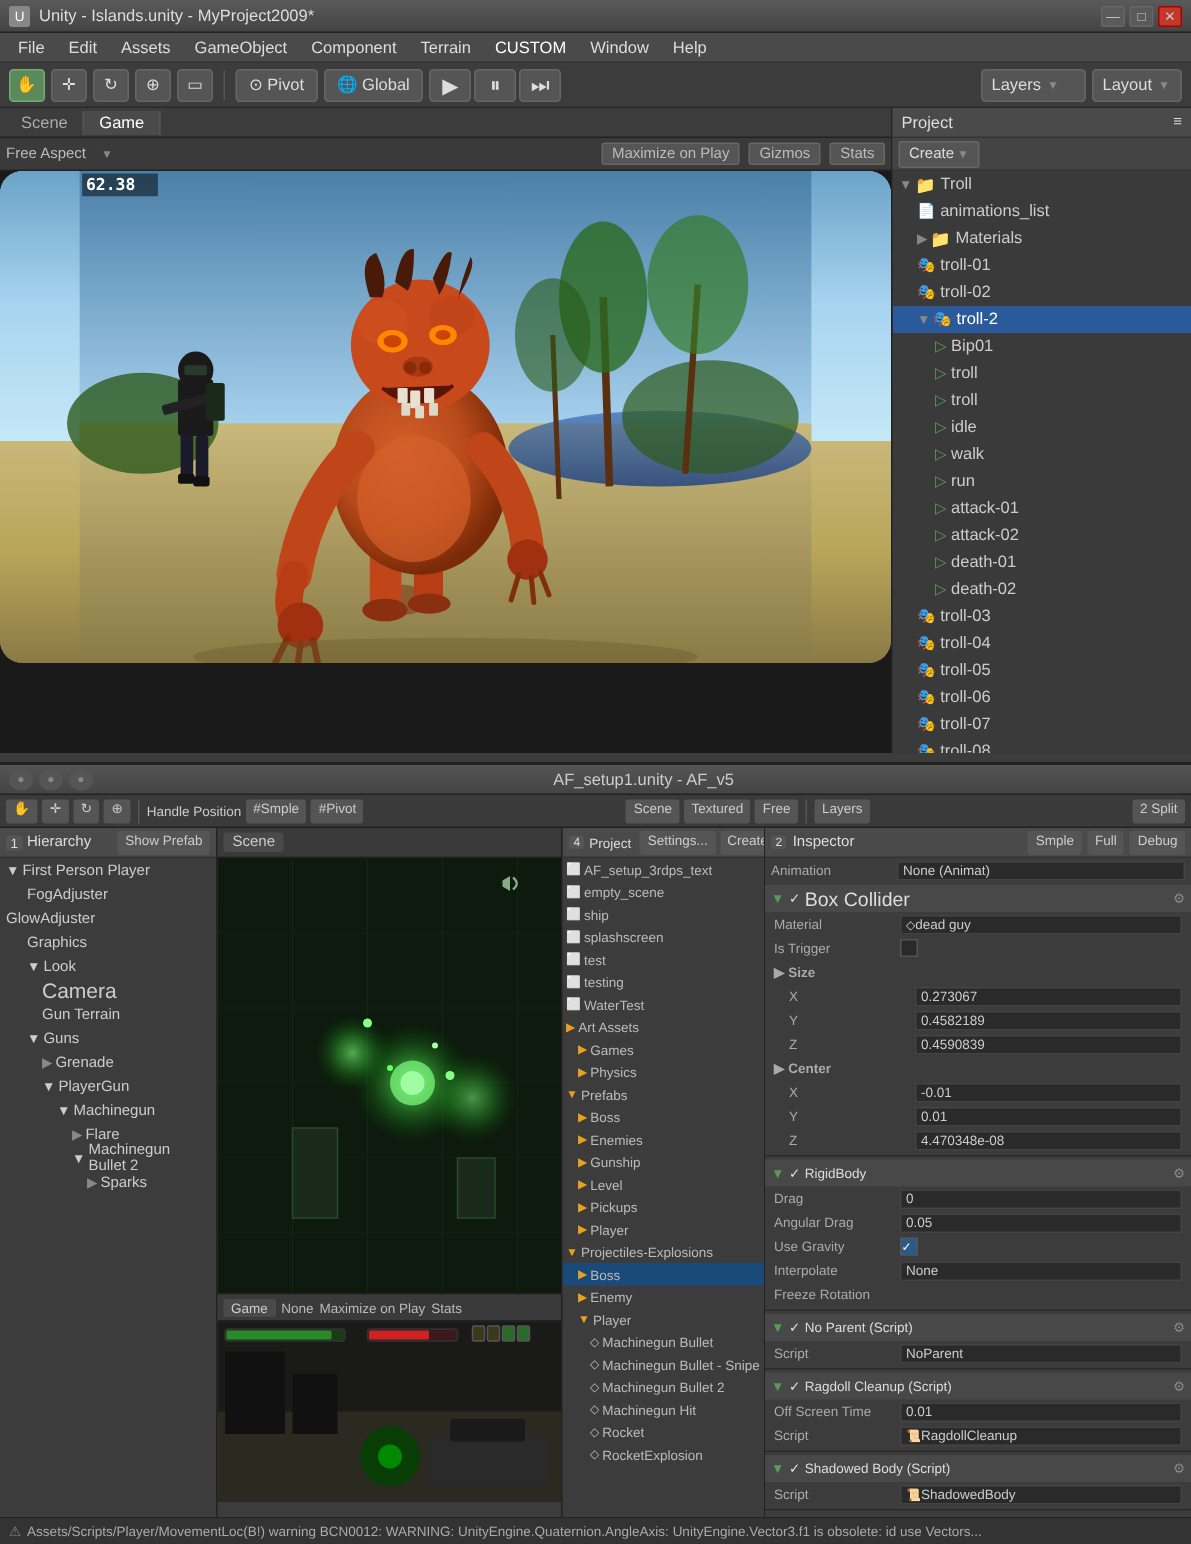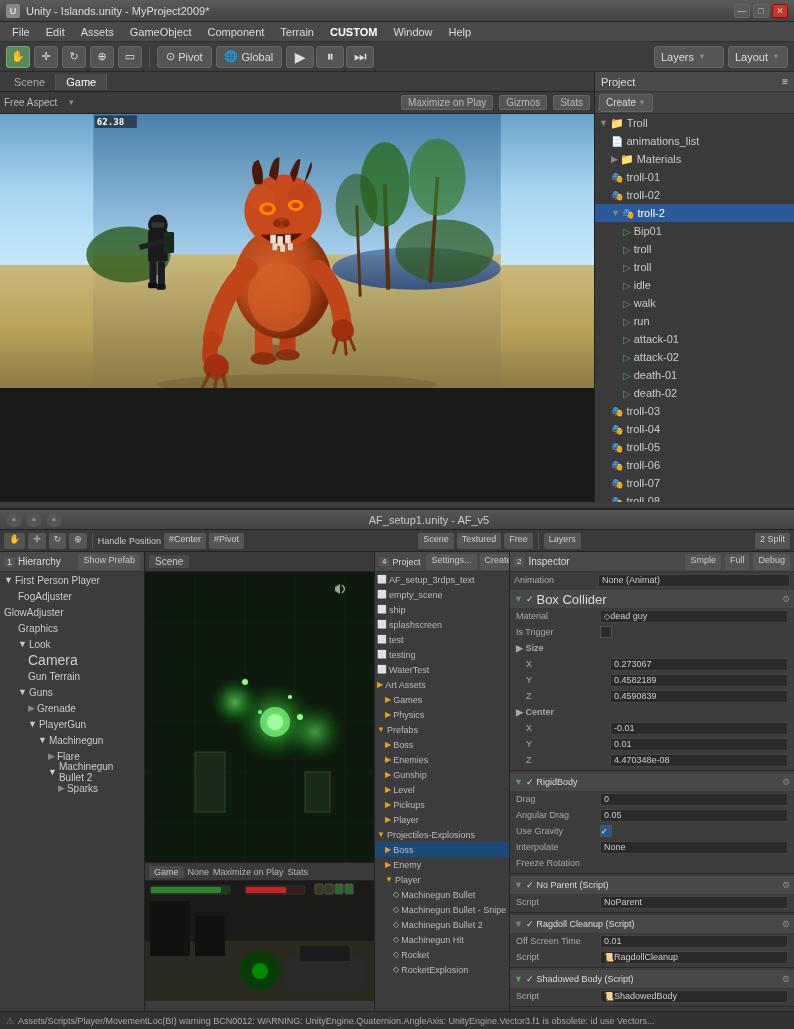--- a/index.html
+++ b/index.html
@@ -66,21 +66,21 @@
       align-items: center;
       padding: 0 4px;
       border-bottom: 1px solid #333;
     }
     .menu-item {
       padding: 2px 8px;
       font-size: 11px;
       color: #ddd;
       cursor: pointer;
     }
-    .menu-item.custom { color: #fff; font-weight: bold; }
+    .menu-item.custom { color: #fff; font-weight: normal; }
 
     
     .toolbar {
       height: 30px;
       background: #3c3c3c;
       display: flex;
       align-items: center;
       padding: 0 6px;
       gap: 4px;
       border-bottom: 1px solid #2a2a2a;
@@ -168,24 +168,25 @@
     .game-sub-btn {
       font-size: 10px; color: #bbb;
       padding: 1px 6px;
       background: #555; border: 1px solid #666;
       border-radius: 2px; cursor: pointer;
     }
 
     
     .game-viewport {
       width: 100%;
-      height: 274px;
+      height: 328px;
       background: linear-gradient(to bottom, #87ceeb 0%, #87ceeb 40%, #c8a86b 40%, #c8a86b 60%, #8b7355 60%, #8b7355 100%);
       position: relative;
       overflow: hidden;
+      border-radius: 15px;
     }
     .sky-bg {
       position: absolute;
       top: 0; left: 0; right: 0;
       height: 55%;
       background: linear-gradient(to bottom, #6ba3c8 0%, #a8d4f0 50%, #c5e8f7 100%);
     }
     .ground-bg {
       position: absolute;
       bottom: 0; left: 0; right: 0;
@@ -735,21 +736,21 @@
     <span style="flex:1;text-align:center;font-size:11px;color:#ccc;">AF_setup1.unity - AF_v5</span>
   </div>
 
   <div class="bottom-toolbar">
     <div class="sm-btn">✋</div>
     <div class="sm-btn">✛</div>
     <div class="sm-btn">↻</div>
     <div class="sm-btn">⊕</div>
     <div style="width:1px;height:16px;background:#555;margin:0 2px;"></div>
     <span style="font-size:9px;color:#ccc;">Handle Position</span>
-    <div class="sm-btn">#Center</div>
+    <div class="sm-btn">#Smple</div>
     <div class="sm-btn">#Pivot</div>
     <div style="flex:1"></div>
     <div class="sm-btn">Scene</div>
     <div class="sm-btn">Textured</div>
     <div class="sm-btn">Free</div>
     <div style="width:1px;height:16px;background:#555;margin:0 2px;"></div>
     <div class="sm-btn">Layers</div>
     <div style="flex:1"></div>
     <div class="sm-btn">2 Split</div>
   </div>

